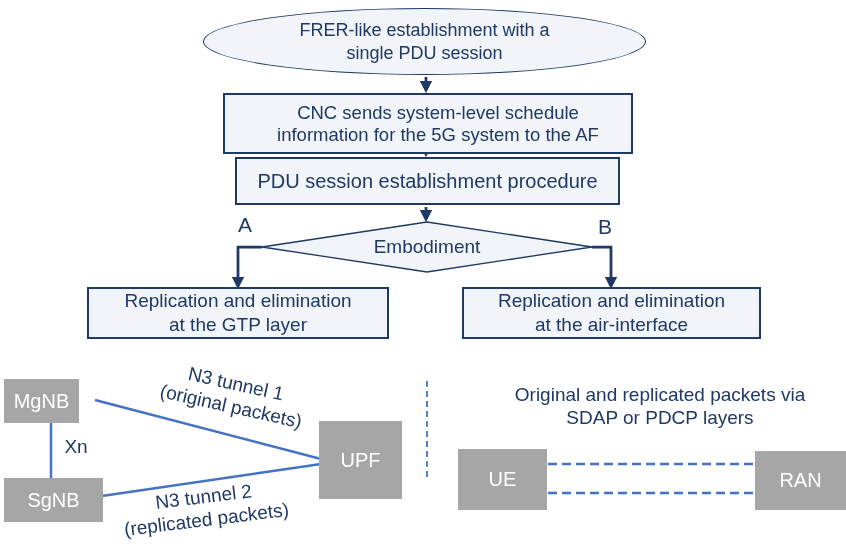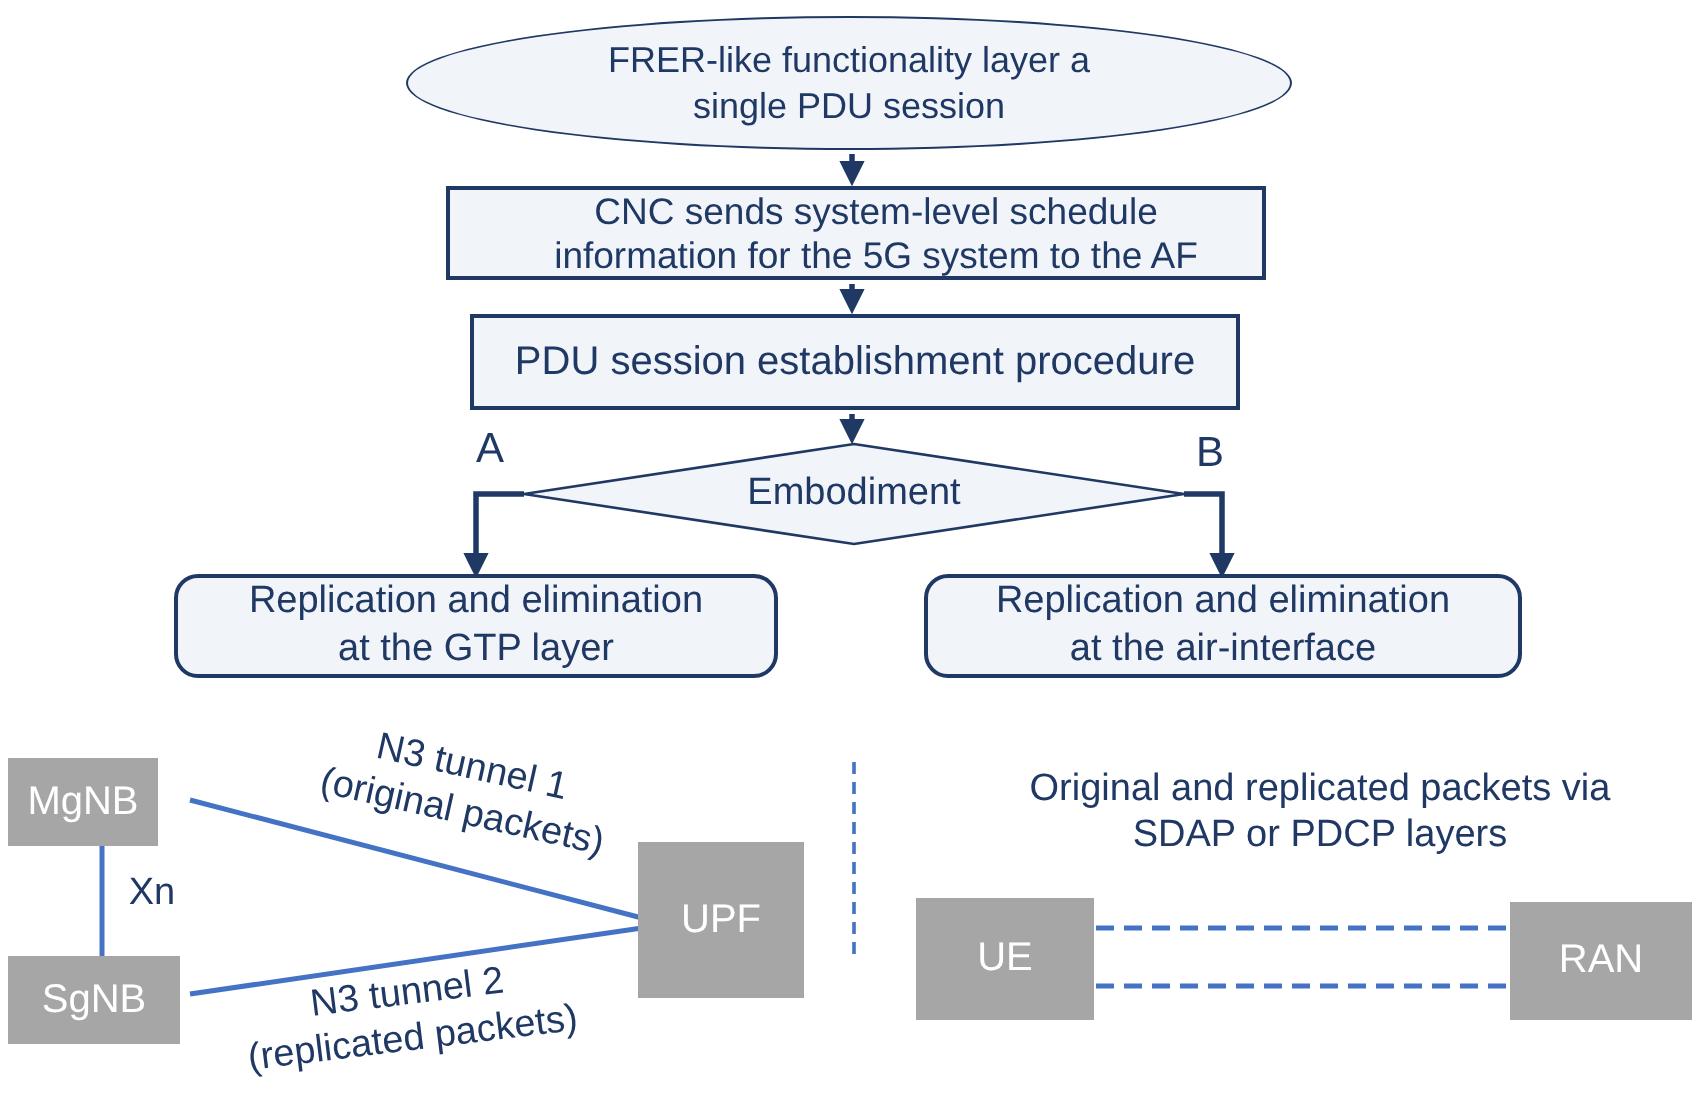--- a/index.html
+++ b/index.html
@@ -12,21 +12,21 @@
   *{box-sizing:border-box;}
   body{margin:0;background:#ffffff;font-family:"Liberation Sans",sans-serif;}
   .canvas{position:relative;width:846px;height:553px;background:#ffffff;overflow:hidden;color:var(--navy);}
   svg.connectors{position:absolute;left:0;top:0;z-index:1;}
   .node{position:absolute;z-index:2;display:flex;align-items:center;justify-content:center;
         text-align:center;white-space:pre-line;color:var(--navy);}
   .shape{background:var(--fill);border:2px solid var(--navy);}
   .ellipse{border-radius:50%;border-width:1.5px;font-size:18px;line-height:23px;}
   .proc{font-size:18.5px;line-height:22px;}
   .proc-lg{font-size:20px;}
-  .branch{font-size:19px;line-height:24px;border-radius:12px;}
+  .branch{font-size:19px;line-height:24px;}
   .decision-text{font-size:19px;background:transparent;}
   .ab-label{font-size:21px;background:transparent;}
   .graybox{background:var(--gray);color:var(--white);font-size:20px;}
   .freelabel{background:transparent;font-size:19px;line-height:23px;}
   .rot-pos{transform:rotate(12.5deg);}
   .rot-neg{transform:rotate(-7deg);}
   .caption{font-size:19px;line-height:23px;background:transparent;}
   
   .navyline{stroke:var(--navy);stroke-width:2.75;fill:none;stroke-linejoin:miter;}
   .blueline{stroke:var(--accent);stroke-width:2.5;fill:none;}
@@ -59,40 +59,40 @@
     <path class="blueline" d="M95,400 L321,459"></path>
     <path class="blueline" d="M95,497 L321,464"></path>
     <path class="blueline" d="M51,423 L51,478"></path>
 
     <path class="sep" d="M427,381 L427,477"></path>
 
     <path class="bluedash" d="M548,464 L753,464"></path>
     <path class="bluedash" d="M548,493 L753,493"></path>
   </svg>
 
-  <div class="node shape ellipse" style="left:203px;top:8px;width:443px;height:67px;">FRER-like functionality layer a
+  <div class="node shape ellipse" style="left:203px;top:8px;width:443px;height:67px;">FRER-like establishment with a
 single PDU session</div>
 
-  <div class="node shape proc" style="left:223px;top:93px;width:410px;height:47px;padding-left:20px;">CNC sends system-level schedule
+  <div class="node shape proc" style="left:223px;top:93px;width:410px;height:61px;padding-left:20px;">CNC sends system-level schedule
 information for the 5G system to the AF</div>
 
   <div class="node decision-text" style="left:327px;top:234px;width:200px;height:26px;">Embodiment</div>
 
   <div class="node shape proc proc-lg" style="left:235px;top:157px;width:385px;height:48px;">PDU session establishment procedure</div>
 
   <div class="node ab-label" style="left:228px;top:213px;width:34px;height:24px;">A</div>
   <div class="node ab-label" style="left:588px;top:215px;width:34px;height:24px;">B</div>
 
   <div class="node shape branch" style="left:87px;top:287px;width:302px;height:52px;">Replication and elimination
 at the GTP layer</div>
   <div class="node shape branch" style="left:462px;top:287px;width:299px;height:52px;">Replication and elimination
 at the air-interface</div>
 
   <div class="node graybox" style="left:4px;top:379px;width:75px;height:44px;">MgNB</div>
-  <div class="node graybox" style="left:4px;top:478px;width:86px;height:44px;">SgNB</div>
+  <div class="node graybox" style="left:4px;top:478px;width:99px;height:44px;">SgNB</div>
   <div class="node graybox" style="left:319px;top:421px;width:83px;height:78px;">UPF</div>
 
   <div class="node freelabel" style="left:56px;top:434px;width:40px;height:24px;">Xn</div>
 
   <div class="node freelabel rot-pos" style="left:146px;top:371px;width:175px;height:48px;">N3 tunnel 1
 (original packets)</div>
   <div class="node freelabel rot-neg" style="left:106px;top:484px;width:198px;height:48px;">N3 tunnel 2
 (replicated packets)</div>
 
   <div class="node caption" style="left:470px;top:382px;width:380px;height:48px;">Original and replicated packets via

